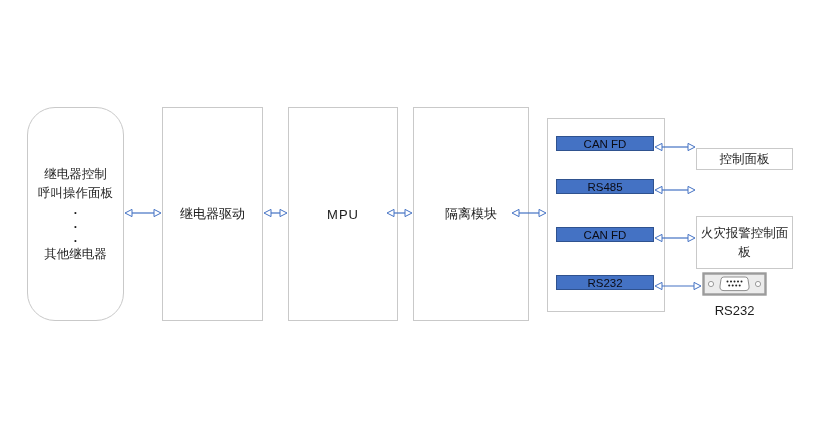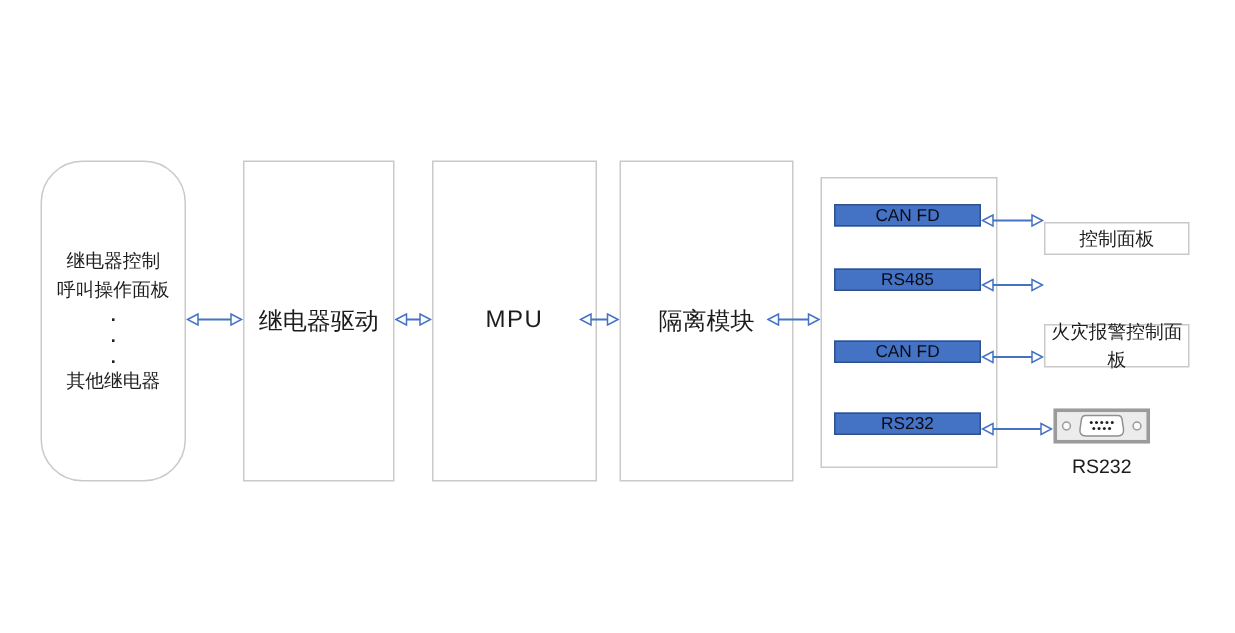--- a/index.html
+++ b/index.html
@@ -16,21 +16,21 @@
 
   
   .block {
     position: absolute;
     background: #ffffff;
     border: 1px solid #c9c9c9;
     display: flex;
     align-items: center;
     justify-content: center;
     color: #1c1c1c;
-    font-size: 16px;
+    font-size: 13px;
   }
   #relay-box   { left: 27px;  top: 107px; width: 97px;  height: 214px; flex-direction: column; font-size: 12.5px; border-radius: 28px; }
   #driver-box  { left: 162px; top: 107px; width: 101px; height: 214px; }
   #mpu-box     { left: 288px; top: 107px; width: 110px;  height: 214px; letter-spacing: 1px; }
   #isolation-box { left: 413px; top: 107px; width: 116px; height: 214px; }
   #interface-panel { left: 547px; top: 118px; width: 118px; height: 194px; position: absolute; background:#fff; border: 1px solid #c9c9c9; }
 
   .relay-line { line-height: 19px; white-space: nowrap; }
   .relay-dot  { line-height: 14px; font-weight: bold; font-size: 12px; }
 
@@ -63,21 +63,21 @@
     display: flex;
     align-items: center;
     justify-content: center;
     text-align: center;
     color: #1c1c1c;
     font-size: 12.5px;
     line-height: 19px;
   }
   #target-1 { top: 148px; height: 22px; }
   #target-2 { top: 178px; height: 22px; }
-  #target-3 { top: 216px; height: 29px; padding: 12px 3px; }
+  #target-3 { top: 216px; height: 53px; padding: 12px 3px; }
 
   
   .arrow { position: absolute; height: 12px; }
   .arrow svg { display: block; }
 
   
   #db9 { position: absolute; left: 702px; top: 272px; width: 65px; height: 24px; }
   #rs232-label {
     position: absolute;
     left: 694px;

